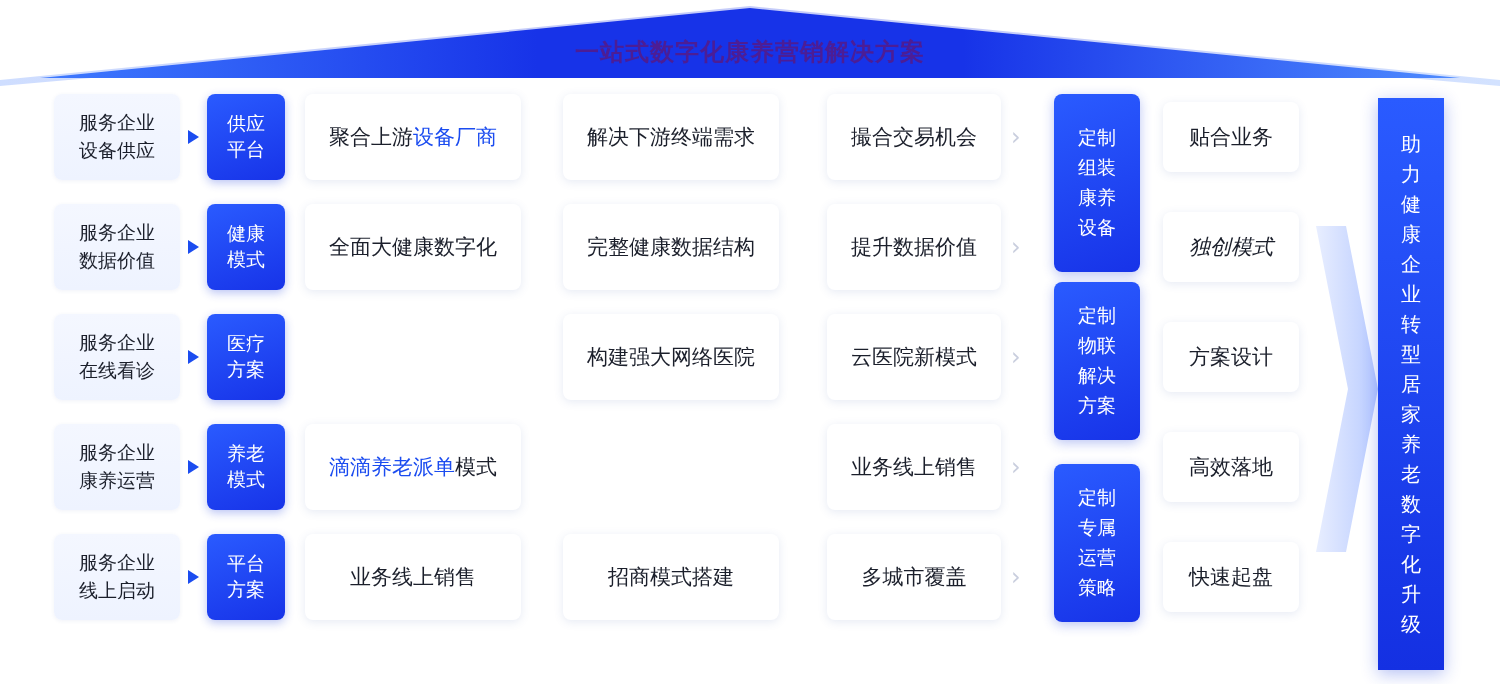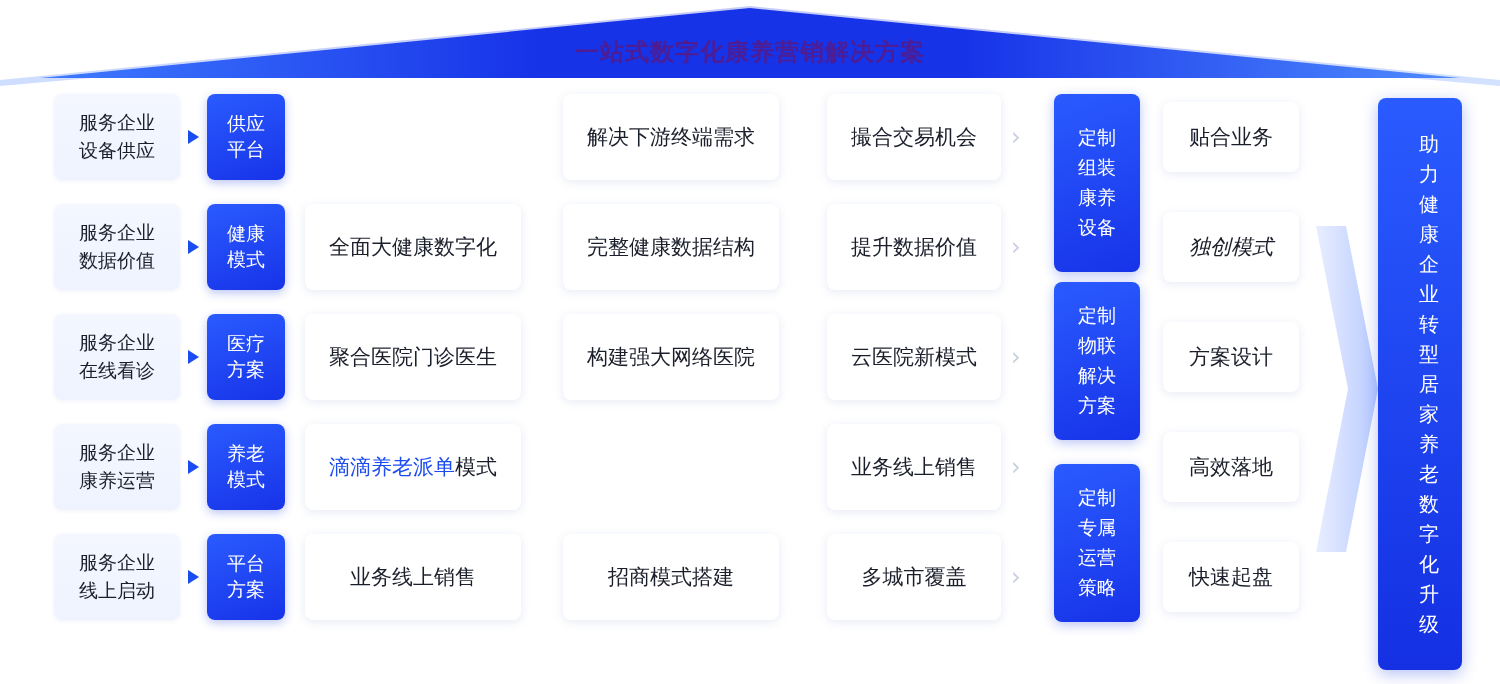--- a/index.html
+++ b/index.html
@@ -189,28 +189,27 @@
     height: 326px;
   }
 
   
   #final {
     position: absolute;
     left: 1378px;
     top: 12px;
     width: 66px;
     height: 572px;
-    border-radius: 8px;
+    border-radius: 0;
     background: linear-gradient(180deg, #2a5bff 0%, #1430e2 100%);
     box-shadow: 0 4px 16px rgba(26, 60, 220, 0.32);
     display: flex;
     align-items: center;
     justify-content: center;
     color: #ffffff;
-    padding-left: 18px;
   }
   #final-text {
     font-size: 20px;
     line-height: 30px;
     text-align: center;
     width: 30px;
     word-break: break-all;
   }
 </style>
 </head>
@@ -237,20 +236,24 @@
   <div class="row" style="top:8px;">
     <div class="label-cell">
       <span>服务企业</span>
       <span>设备供应</span>
     </div>
     <div class="arrow-tri"></div>
     <div class="tag-cell">
       <span>供应</span>
       <span>平台</span>
     </div>
+    <div class="card card-a">
+      <span>聚合上游</span>
+        <span class="hl">设备厂商</span>
+    </div>
     <div class="card card-b">解决下游终端需求</div>
     <div class="card card-c">撮合交易机会</div>
     <div class="chev">›</div>
     <div class="outcome" style="top:8px;">贴合业务</div>
   </div>
 
   <div class="row" style="top:118px;">
     <div class="label-cell">
       <span>服务企业</span>
       <span>数据价值</span>
@@ -272,24 +275,20 @@
 
   <div class="row" style="top:228px;">
     <div class="label-cell">
       <span>服务企业</span>
       <span>在线看诊</span>
     </div>
     <div class="arrow-tri"></div>
     <div class="tag-cell">
       <span>医疗</span>
       <span>方案</span>
-    </div>
-    <div class="card card-a">
-      <span>聚合医院门诊医生</span>
-        <span class="hl"></span>
     </div>
     <div class="card card-c">云医院新模式</div>
     <div class="card card-b">构建强大网络医院</div>
     <div class="chev">›</div>
     <div class="outcome" style="top:8px;">方案设计</div>
   </div>
 
   <div class="row" style="top:338px;">
     <div class="label-cell">
       <span>服务企业</span>

